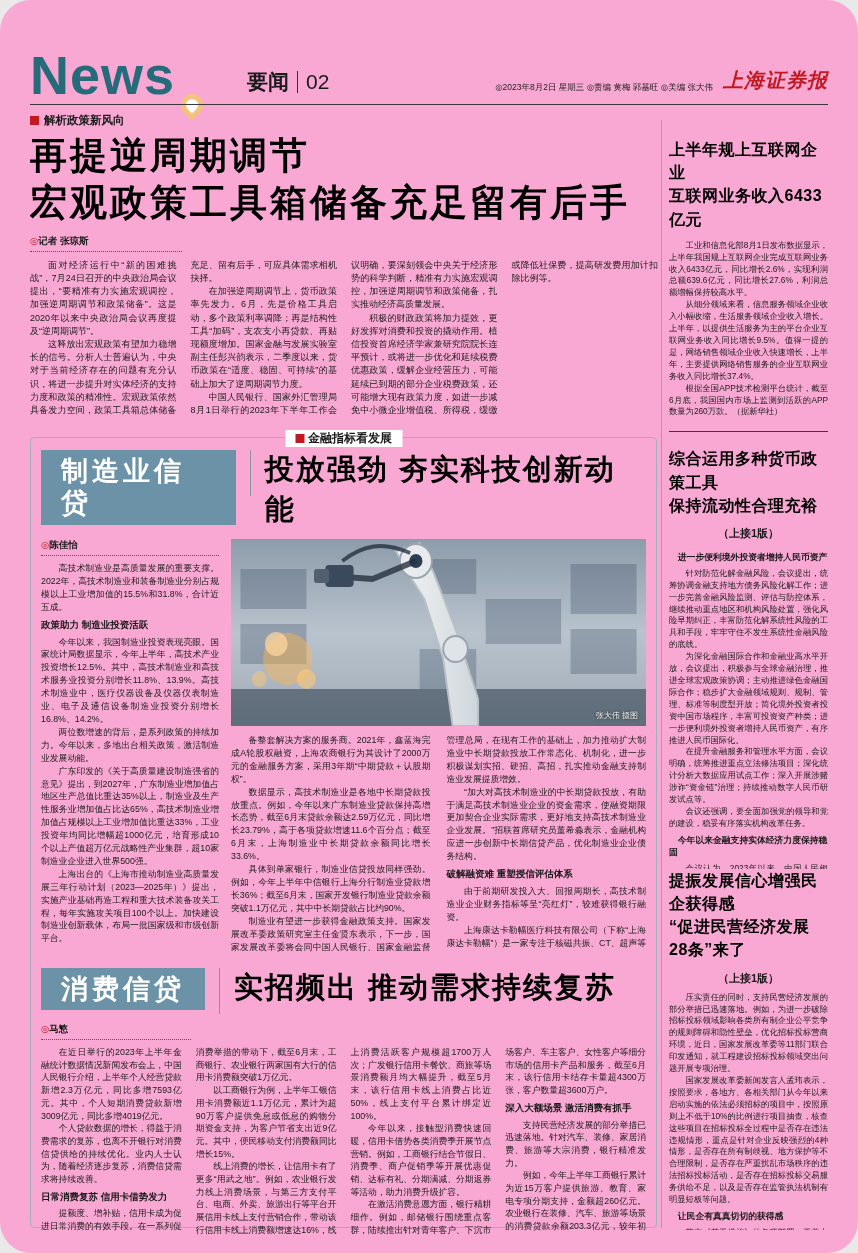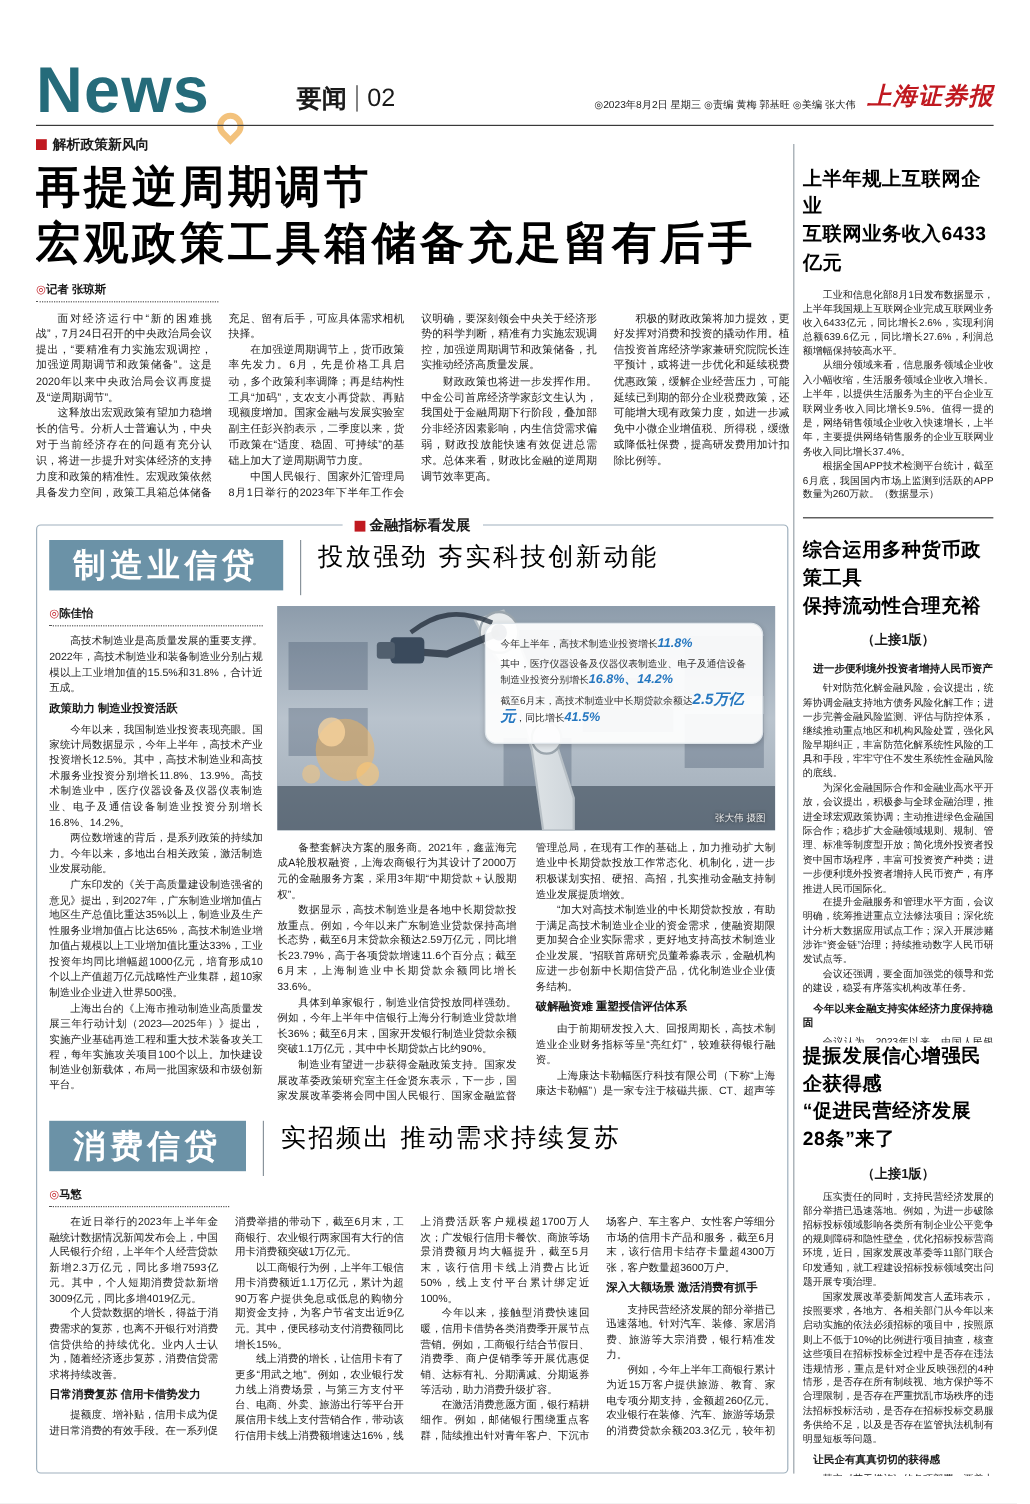--- a/index.html
+++ b/index.html
@@ -1,18 +1,18 @@
 <!DOCTYPE html>
 <html><head>
 <meta charset="utf-8">
 <style>
   * { margin:0; padding:0; box-sizing:border-box; }
   html,body { background:#e9e9e9; }
   body { font-family:"Liberation Sans","DejaVu Sans",sans-serif; }
-  .page { position:relative; width:858px; height:1253px; background:#ffffff; margin:0 auto; overflow:hidden; color:#1a1a1a; }
+  .page { position:relative; width:858px; height:1253px; background:#f9a8d4; margin:0 auto; overflow:hidden; color:#1a1a1a;border-radius:31px; }
 
   
   .masthead { position:absolute; left:30px; right:30px; top:34px; height:68px; display:flex; align-items:flex-end; }
   .news-logo { font-size:54px; font-weight:800; color:#256b7a; letter-spacing:1px; line-height:1; position:relative; padding-right:30px; }
   .bubble { position:absolute; right:2px; bottom:-14px; width:22px; height:22px; border:5px solid #f3c27c; border-radius:50% 50% 50% 0; transform:rotate(-45deg); background:#fff; }
   .section-chip { display:flex; align-items:center; gap:8px; margin-left:42px; padding-bottom:6px; }
   .section-chip .zh { font-size:21px; font-weight:800; }
   .section-chip .bar { width:1px; height:22px; background:#333; }
   .section-chip .num { font-size:21px; font-weight:400; }
   .meta-wrap { margin-left:auto; display:flex; align-items:flex-end; gap:10px; padding-bottom:8px; }
@@ -32,21 +32,21 @@
 
   
   .v-divider { position:absolute; left:661px; top:120px; height:1108px; width:1px; background:#9aa3ab; }
 
   
   .feature-box { position:absolute; left:30px; top:437px; width:627px; height:791px; border:1px solid #9fb0bd; border-radius:4px; padding:12px 10px 6px; }
   .feature-title { position:absolute; top:-8px; left:50%; transform:translateX(-50%); background:#fff; padding:0 10px; font-size:12px; font-weight:800; white-space:nowrap; display:flex; align-items:center; gap:4px; }
   .sec-head { display:flex; align-items:flex-start; gap:14px; margin-bottom:9px; }
   .sec-label { background:#6b92a7; color:#fff; font-size:27px; font-weight:800; letter-spacing:4px; padding:5px 20px; line-height:1.2; }
   .sec-sep { width:1px; height:46px; background:#8a949c; }
-  .sec-headline { font-size:21px; font-weight:400; letter-spacing:2px; color:#000; }
+  .sec-headline { font-size:29px; font-weight:700; letter-spacing:2px; color:#000; }
   .subhead { font-size:9.5px; font-weight:800; margin:5px 0 4px; text-indent:0; }
 
   .manu-body { display:flex; gap:12px; }
   .manu-left { width:178px; flex:none; }
   .col-byline { font-size:9.5px; font-weight:bold; border-bottom:1.5px dotted #555; padding-bottom:3px; margin-bottom:6px; }
   .col-byline::first-letter { color:#c01920; }
   .manu-left-body { height:392px; overflow:hidden; font-size:8.8px; line-height:12.9px; }
   .manu-right { flex:1; min-width:0; }
   .photo { position:relative; height:187px; overflow:hidden; background:#9aa7b4; }
   .photo svg { display:block; width:100%; height:100%; }
@@ -104,21 +104,20 @@
     <h1>
       <div>再提逆周期调节</div>
       <div>宏观政策工具箱储备充足留有后手</div>
     </h1>
     <div class="byline">◎记者 张琼斯</div>
     <div class="lead-body bodytext">
         <p>面对经济运行中“新的困难挑战”，7月24日召开的中央政治局会议提出，“要精准有力实施宏观调控，加强逆周期调节和政策储备”。这是2020年以来中央政治局会议再度提及“逆周期调节”。</p>
         <p>这释放出宏观政策有望加力稳增长的信号。分析人士普遍认为，中央对于当前经济存在的问题有充分认识，将进一步提升对实体经济的支持力度和政策的精准性。宏观政策依然具备发力空间，政策工具箱总体储备充足、留有后手，可应具体需求相机抉择。</p>
         <p>在加强逆周期调节上，货币政策率先发力。6月，先是价格工具启动，多个政策利率调降；再是结构性工具“加码”，支农支小再贷款、再贴现额度增加。国家金融与发展实验室副主任彭兴韵表示，二季度以来，货币政策在“适度、稳固、可持续”的基础上加大了逆周期调节力度。</p>
         <p>中国人民银行、国家外汇管理局8月1日举行的2023年下半年工作会议明确，要深刻领会中央关于经济形势的科学判断，精准有力实施宏观调控，加强逆周期调节和政策储备，扎实推动经济高质量发展。</p>
-        <p>财政政策也将进一步发挥作用。中金公司首席经济学家彭文生认为，我国处于金融周期下行阶段，叠加部分非经济因素影响，内生信贷需求偏弱，财政投放能快速有效促进总需求。总体来看，财政比金融的逆周期调节效率更高。</p>
         <p>积极的财政政策将加力提效，更好发挥对消费和投资的撬动作用。植信投资首席经济学家兼研究院院长连平预计，或将进一步优化和延续税费优惠政策，缓解企业经营压力，可能延续已到期的部分企业税费政策，还可能增大现有政策力度，如进一步减免中小微企业增值税、所得税，缓缴或降低社保费，提高研发费用加计扣除比例等。</p>
       </div>
   </section>
 
   <div class="v-divider"></div>
 
   <section class="feature-box">
     <div class="feature-title">
       <span class="red-sq"></span>
       <span>金融指标看发展</span>
@@ -177,25 +176,20 @@
                 <path d="M235 187 L225 120 L205 60 L185 30 L175 12 L200 4 L215 34 L240 95 L262 160 L262 187 Z" fill="url(#arm)" stroke="#b8c0c6" stroke-width="2"></path>
                 <circle cx="196" cy="22" r="17" fill="#e8ebed" stroke="#9aa4ac" stroke-width="2"></circle>
                 <circle cx="196" cy="22" r="7" fill="#2e3f52"></circle>
                 <path d="M196 22 L150 40 L120 38" fill="none" stroke="#25313f" stroke-width="6" opacity=".8"></path>
                 <path d="M190 14 C160 2 140 6 118 22" fill="none" stroke="#1f2a37" stroke-width="4" opacity=".75"></path>
                 <rect x="100" y="26" width="30" height="22" rx="4" fill="#3a4a5c"></rect>
                 <rect x="88" y="30" width="16" height="14" rx="3" fill="#515f6e"></rect>
                 <circle cx="238" cy="110" r="13" fill="#dfe4e8" stroke="#9aa4ac" stroke-width="2"></circle>
               </g>
             </svg>
-            <div class="infobox">
-              <p><span>今年上半年，高技术制造业投资增长</span><span class="stat">11.8%</span></p>
-              <p><span>其中，医疗仪器设备及仪器仪表制造业、电子及通信设备制造业投资分别增长</span><span class="stat">16.8%、14.2%</span></p>
-              <p><span>截至6月末，高技术制造业中长期贷款余额达</span><span class="stat-big">2.5万亿元</span><span>，同比增长</span><span class="stat">41.5%</span></p>
-            </div>
             <div class="photo-credit">张大伟 摄图</div>
           </div>
           <div class="manu-bottom bodytext">
               <p>备整套解决方案的服务商。2021年，鑫蓝海完成A轮股权融资，上海农商银行为其设计了2000万元的金融服务方案，采用3年期“中期贷款＋认股期权”。</p>
               <p>数据显示，高技术制造业是各地中长期贷款投放重点。例如，今年以来广东制造业贷款保持高增长态势，截至6月末贷款余额达2.59万亿元，同比增长23.79%，高于各项贷款增速11.6个百分点；截至6月末，上海制造业中长期贷款余额同比增长33.6%。</p>
               <p>具体到单家银行，制造业信贷投放同样强劲。例如，今年上半年中信银行上海分行制造业贷款增长36%；截至6月末，国家开发银行制造业贷款余额突破1.1万亿元，其中中长期贷款占比约90%。</p>
               <p>制造业有望进一步获得金融政策支持。国家发展改革委政策研究室主任金贤东表示，下一步，国家发展改革委将会同中国人民银行、国家金融监督管理总局，在现有工作的基础上，加力推动扩大制造业中长期贷款投放工作常态化、机制化，进一步积极谋划实招、硬招、高招，扎实推动金融支持制造业发展提质增效。</p>
               <p>“加大对高技术制造业的中长期贷款投放，有助于满足高技术制造业企业的资金需求，使融资期限更加契合企业实际需求，更好地支持高技术制造业企业发展。”招联首席研究员董希淼表示，金融机构应进一步创新中长期信贷产品，优化制造业企业债务结构。</p>
               <h4 class="subhead">破解融资难  重塑授信评估体系</h4>
               <p>由于前期研发投入大、回报周期长，高技术制造业企业财务指标等呈“亮红灯”，较难获得银行融资。</p>
@@ -232,21 +226,21 @@
 
   <aside class="sidebar">
     <article class="side-article first">
       <h2>
         <span>上半年规上互联网企业</span><br>
         <span>互联网业务收入6433亿元</span>
       </h2>
       <div class="side-body a1-body">
           <p>工业和信息化部8月1日发布数据显示，上半年我国规上互联网企业完成互联网业务收入6433亿元，同比增长2.6%，实现利润总额639.6亿元，同比增长27.6%，利润总额增幅保持较高水平。</p>
           <p>从细分领域来看，信息服务领域企业收入小幅收缩，生活服务领域企业收入增长。上半年，以提供生活服务为主的平台企业互联网业务收入同比增长9.5%。值得一提的是，网络销售领域企业收入快速增长，上半年，主要提供网络销售服务的企业互联网业务收入同比增长37.4%。</p>
-          <p>根据全国APP技术检测平台统计，截至6月底，我国国内市场上监测到活跃的APP数量为260万款。（数据显示）</p>
+          <p>根据全国APP技术检测平台统计，截至6月底，我国国内市场上监测到活跃的APP数量为260万款。（据新华社）</p>
         </div>
     </article>
     <hr class="side-rule">
     <article class="side-article">
       <h2>
         <span>综合运用多种货币政策工具</span><br>
         <span>保持流动性合理充裕</span>
       </h2>
       <div class="continued">（上接1版）</div>
       <div class="side-body a2-body">

